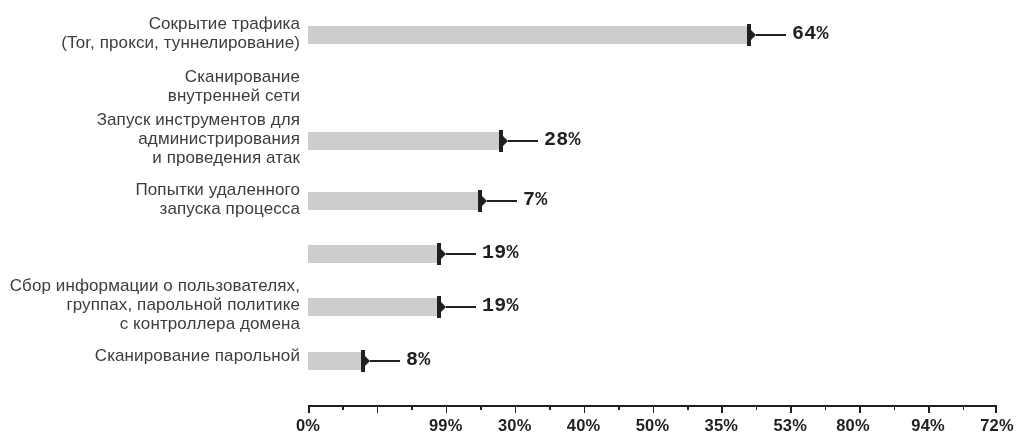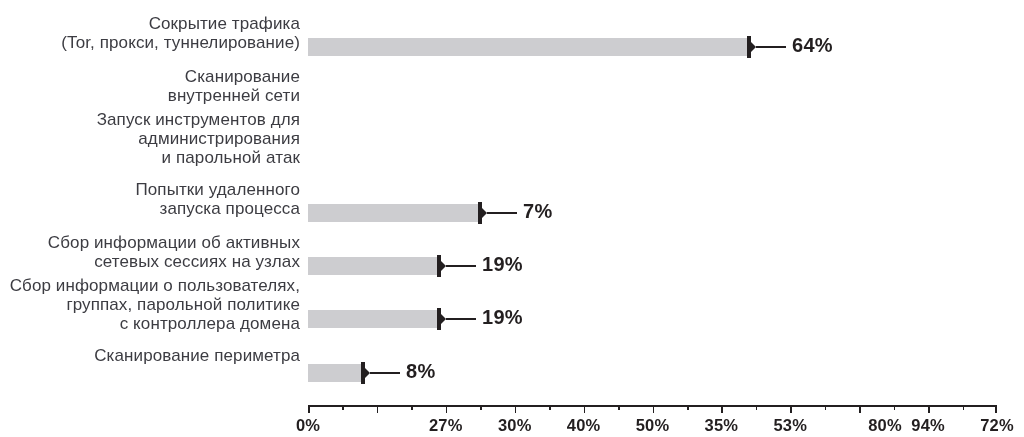--- a/index.html
+++ b/index.html
@@ -38,23 +38,24 @@
     font-size: 17px;
     line-height: 19px;
     color: #3c3c42;
     white-space: pre-line;
     letter-spacing: 0.1px;
   }
 
   .bar-track {
     position: absolute;
     left: 308px;
-    top: 16px;
+    top: 4px;
     height: 18px;
     width: 689px;
+    font-family: Liberation Mono, monospace;
   }
 
   .bar {
     position: absolute;
     left: 0;
     top: 0;
     height: 18px;
     background: #cdcdd0;
   }
 
@@ -151,37 +152,41 @@
   </div>
 
   <div class="row" style="top:75px;">
     <div class="row-label" style="top:-8px;">Сканирование
 внутренней сети</div>
   </div>
 
   <div class="row" style="top:128px;">
     <div class="row-label" style="top:-18px;">Запуск инструментов для
 администрирования
-и парольной атак</div>
+и проведения атак</div>
+    <div class="bar-track">
+      <div class="bar" style="width:193px;"></div>
+      <div class="bar-marker" style="left:191px;"></div>
+      <div class="leader" style="left:200px; width:30px;"></div>
+      <div class="value-label" style="left:236px;">28%</div>
+    </div>
   </div>
 
   <div class="row" style="top:188px;">
     <div class="row-label" style="top:-8px;">Попытки удаленного
 запуска процесса</div>
     <div class="bar-track">
       <div class="bar" style="width:172px;"></div>
       <div class="bar-marker" style="left:170px;"></div>
       <div class="leader" style="left:179px; width:30px;"></div>
       <div class="value-label" style="left:215px;">7%</div>
     </div>
   </div>
 
   <div class="row" style="top:241px;">
-    <div class="row-label" style="top:-8px;">Сбор информации об активных
-сетевых сессиях на узлах</div>
     <div class="bar-track">
       <div class="bar" style="width:131px;"></div>
       <div class="bar-marker" style="left:129px;"></div>
       <div class="leader" style="left:138px; width:30px;"></div>
       <div class="value-label" style="left:174px;">19%</div>
     </div>
   </div>
 
   <div class="row" style="top:294px;">
     <div class="row-label" style="top:-18px;">Сбор информации о пользователях,
@@ -189,21 +194,21 @@
 с контроллера домена</div>
     <div class="bar-track">
       <div class="bar" style="width:131px;"></div>
       <div class="bar-marker" style="left:129px;"></div>
       <div class="leader" style="left:138px; width:30px;"></div>
       <div class="value-label" style="left:174px;">19%</div>
     </div>
   </div>
 
   <div class="row" style="top:348px;">
-    <div class="row-label" style="top:-2px;">Сканирование периметра</div>
+    <div class="row-label" style="top:-2px;">Сканирование парольной</div>
     <div class="bar-track">
       <div class="bar" style="width:55px;"></div>
       <div class="bar-marker" style="left:53px;"></div>
       <div class="leader" style="left:62px; width:30px;"></div>
       <div class="value-label" style="left:98px;">8%</div>
     </div>
   </div>
 
   <div id="x-axis">
     <div class="axis-line"></div>
@@ -226,25 +231,25 @@
         <div class="tick minor" style="left: 516.75px;"></div>
         <div class="tick major" style="left: 551.2px;"></div>
         <div class="tick minor" style="left: 585.65px;"></div>
         <div class="tick major" style="left: 620.1px;"></div>
         <div class="tick minor" style="left: 654.55px;"></div>
         <div class="tick major" style="left: 687.4px;"></div>
       </div>
     <div id="tick-labels">
         <div class="tick-label" style="left: 0px;">0%</div>
         <div class="tick-label" style="left: 68.9px; margin-top: 48px;">10%</div>
-        <div class="tick-label" style="left: 137.8px;">27%</div>
+        <div class="tick-label" style="left: 137.8px;">99%</div>
         <div class="tick-label" style="left: 206.7px;">30%</div>
         <div class="tick-label" style="left: 275.6px;">40%</div>
         <div class="tick-label" style="left: 344.5px;">50%</div>
         <div class="tick-label" style="left: 413.4px;">35%</div>
         <div class="tick-label" style="left: 482.3px;">53%</div>
-        <div class="tick-label" style="left: 577px;">80%</div>
+        <div class="tick-label" style="left: 545px;">80%</div>
         <div class="tick-label" style="left: 620.1px;">94%</div>
         <div class="tick-label" style="left: 689px;">72%</div>
       </div>
   </div>
 
 </div>
 
 </body></html>

